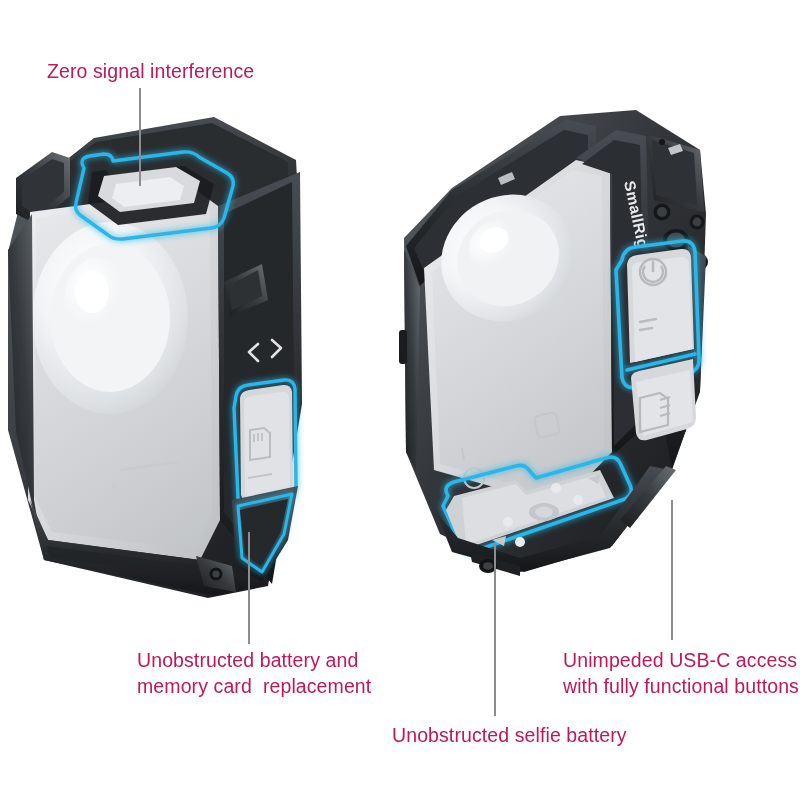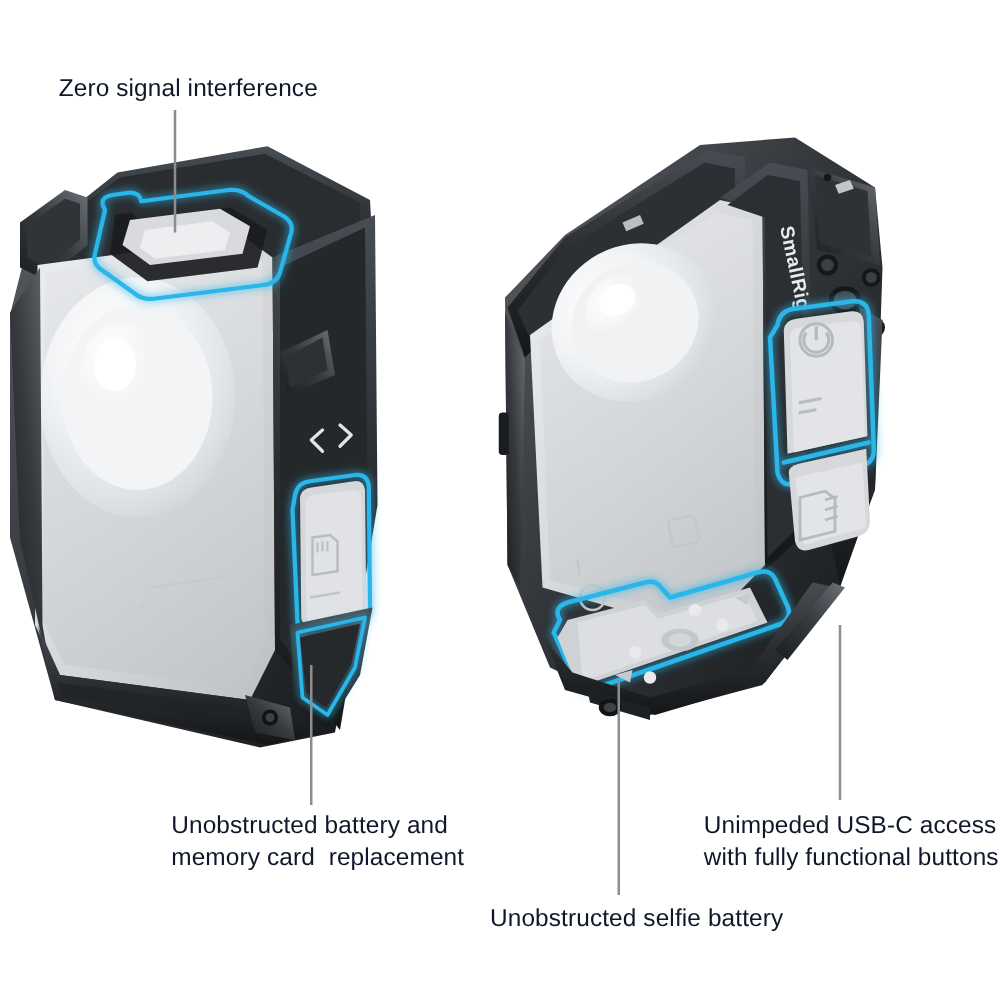--- a/index.html
+++ b/index.html
@@ -8,21 +8,21 @@
     background:#ffffff;
     font-family:"Liberation Sans","DejaVu Sans",sans-serif;
     overflow:hidden;
     position:relative;
   }
   #stage{position:absolute;inset:0;width:800px;height:800px;}
 
   
   .callout{
     position:absolute;
-    color:#0f172a;
+    color:#be185d;
     font-size:19.5px;
     line-height:26px;
     white-space:pre;
     letter-spacing:.1px;
   }
   #callout-top{left:47px;top:58px;}
   #callout-battery{left:137px;top:647px;}
   #callout-usb{left:563px;top:647px;}
   #callout-selfie{left:392px;top:722px;}
 

